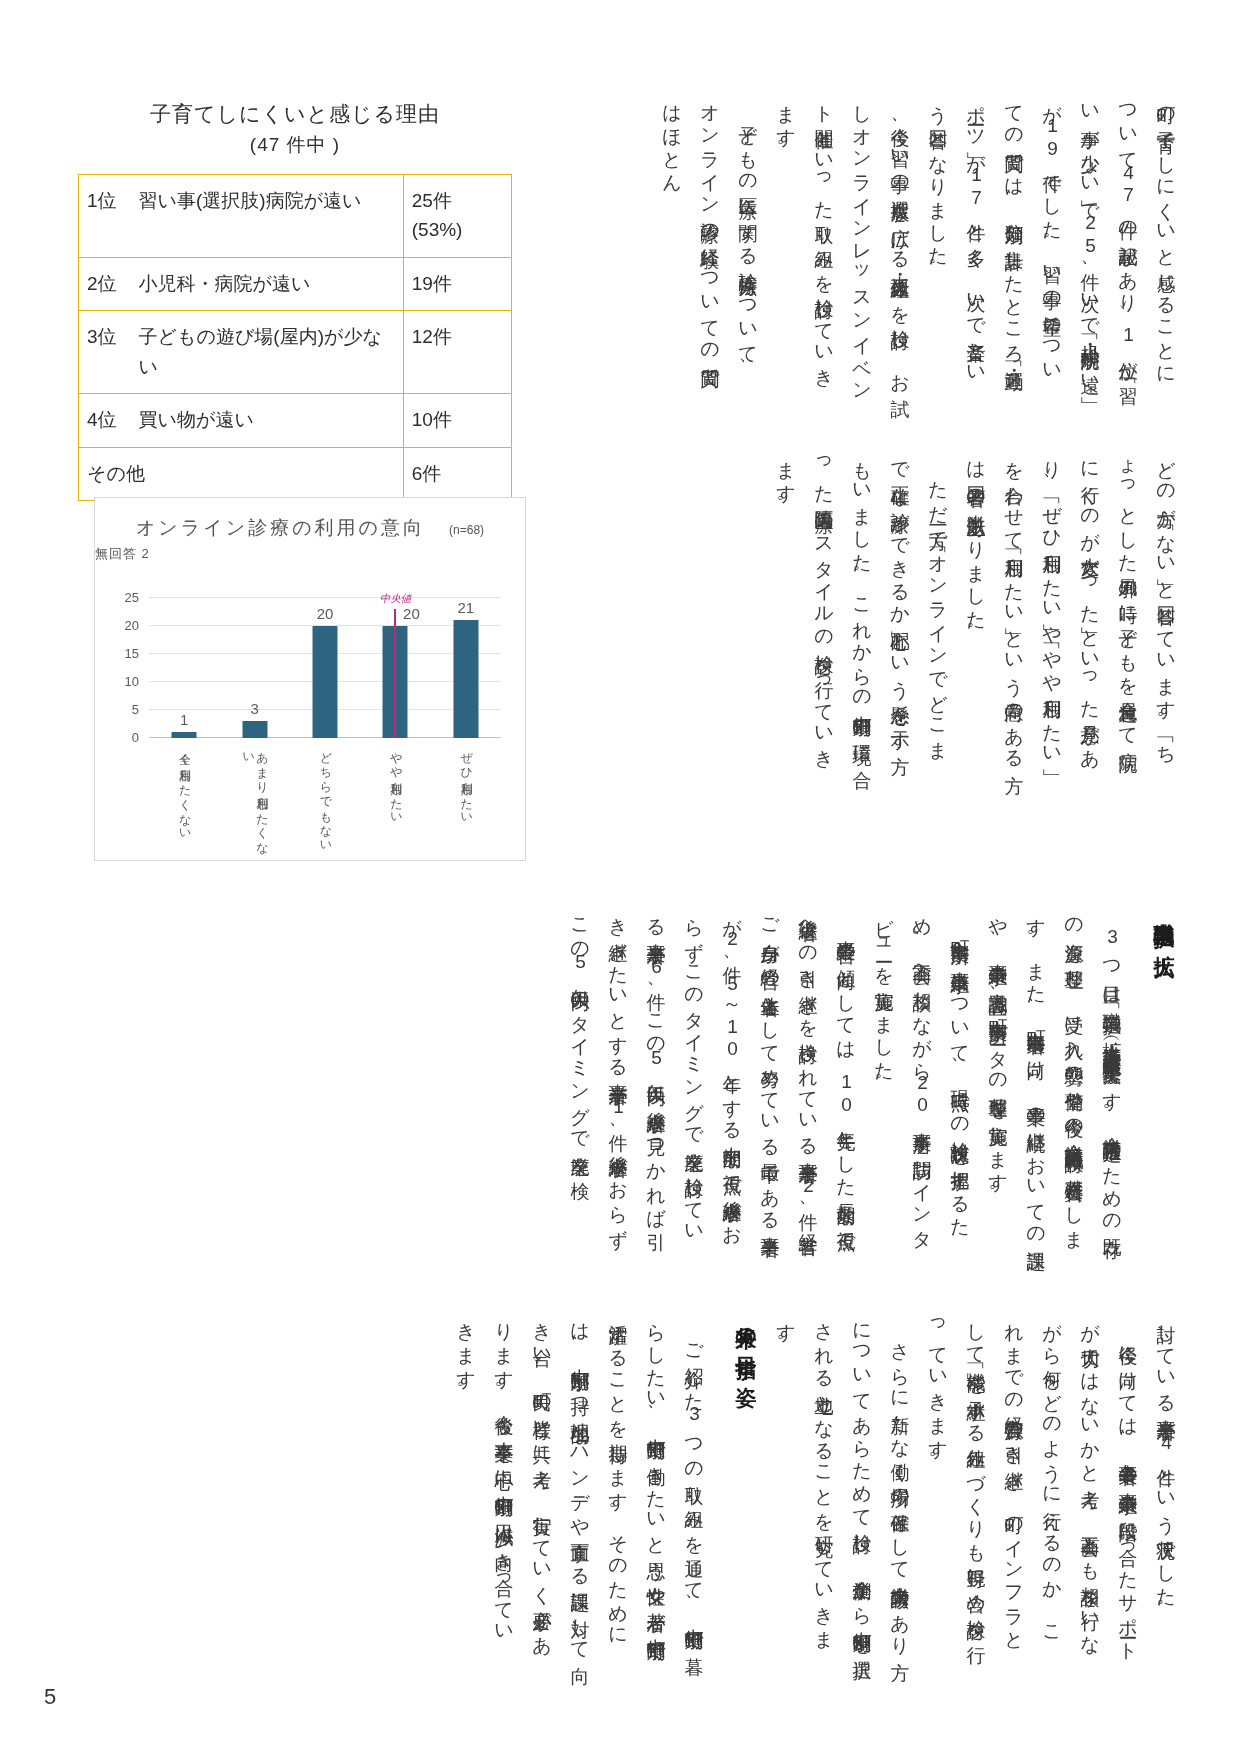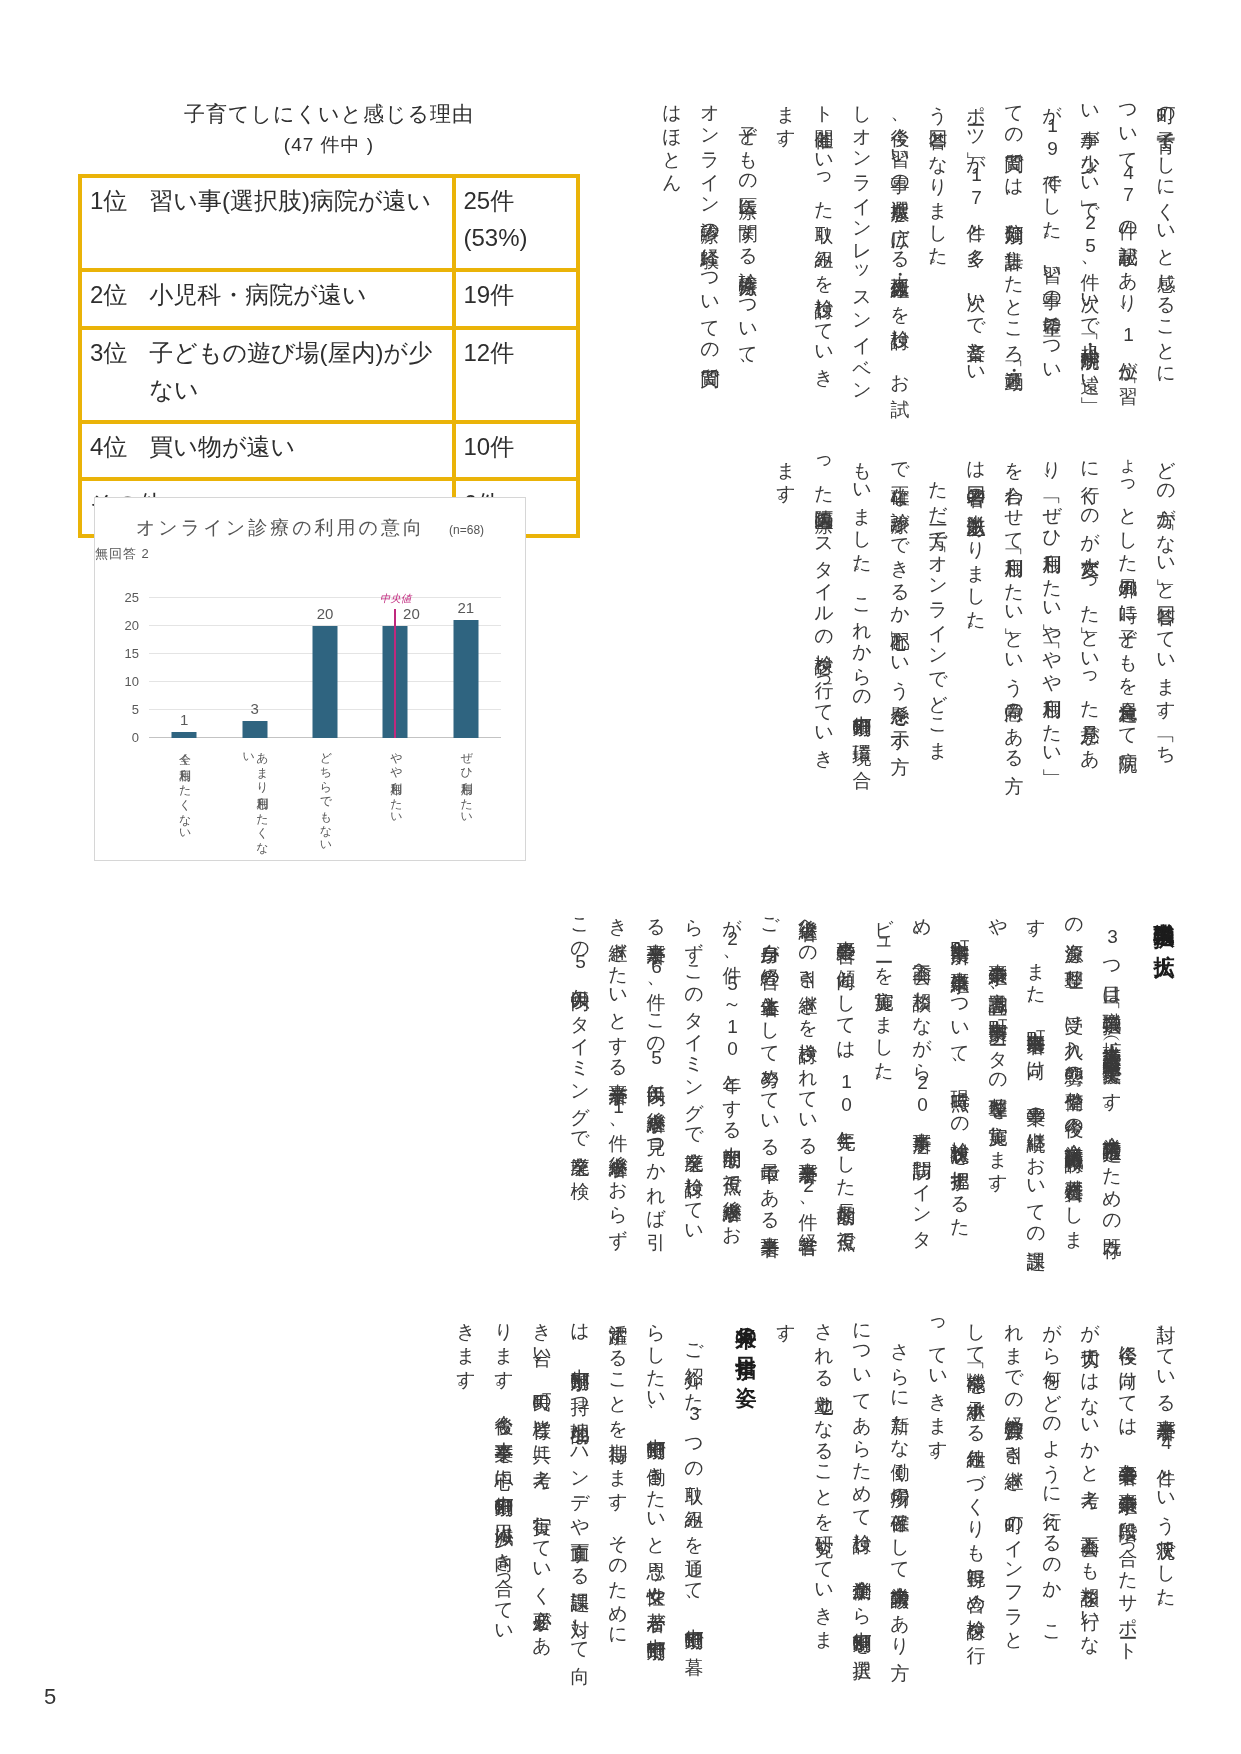--- a/index.html
+++ b/index.html
@@ -26,27 +26,27 @@
     font-weight:bold;
     color:#1c1c1c;
     letter-spacing:2px;
   }
   #article-row-1 { top:92px;  right:56px; height:302px; }
   #article-row-2 { top:448px; right:56px; height:314px; }
   #article-row-3 { top:905px; right:56px; height:338px; max-width:1130px; }
   #article-row-4 { top:1310px; right:56px; height:344px; max-width:1130px; }
 
   
-  #table-block { position:absolute; left:78px; top:100px; width:502px; color:#2e2e2e; }
+  #table-block { position:absolute; left:78px; top:100px; width:434px; color:#2e2e2e; }
   .table-title   { text-align:center; font-size:21px; letter-spacing:1px; }
   .table-subtitle{ text-align:center; font-size:19px; margin-top:4px; letter-spacing:1px; }
   #reasons-table { border-collapse:collapse; width:100%; margin-top:16px; }
   #reasons-table td {
-    border:4px solid #eab308; padding:4px 8px 12px 8px;
-    font-size:24px; vertical-align:top; line-height:1.55;
+    border:1px solid #eab308; padding:11px 8px 12px 8px;
+    font-size:19px; vertical-align:top; line-height:1.55;
   }
   #reasons-table td.count { width:25%; white-space:pre-line; }
   .cell-main { display:flex; }
   .rank { flex:none; padding-right:22px; }
   .rank:empty { display:none; }
 
   
   #chart-block {
     position:absolute; left:94px; top:497px; width:430px; height:362px;
     border:1px solid #d6d6d6; background:#fff;

